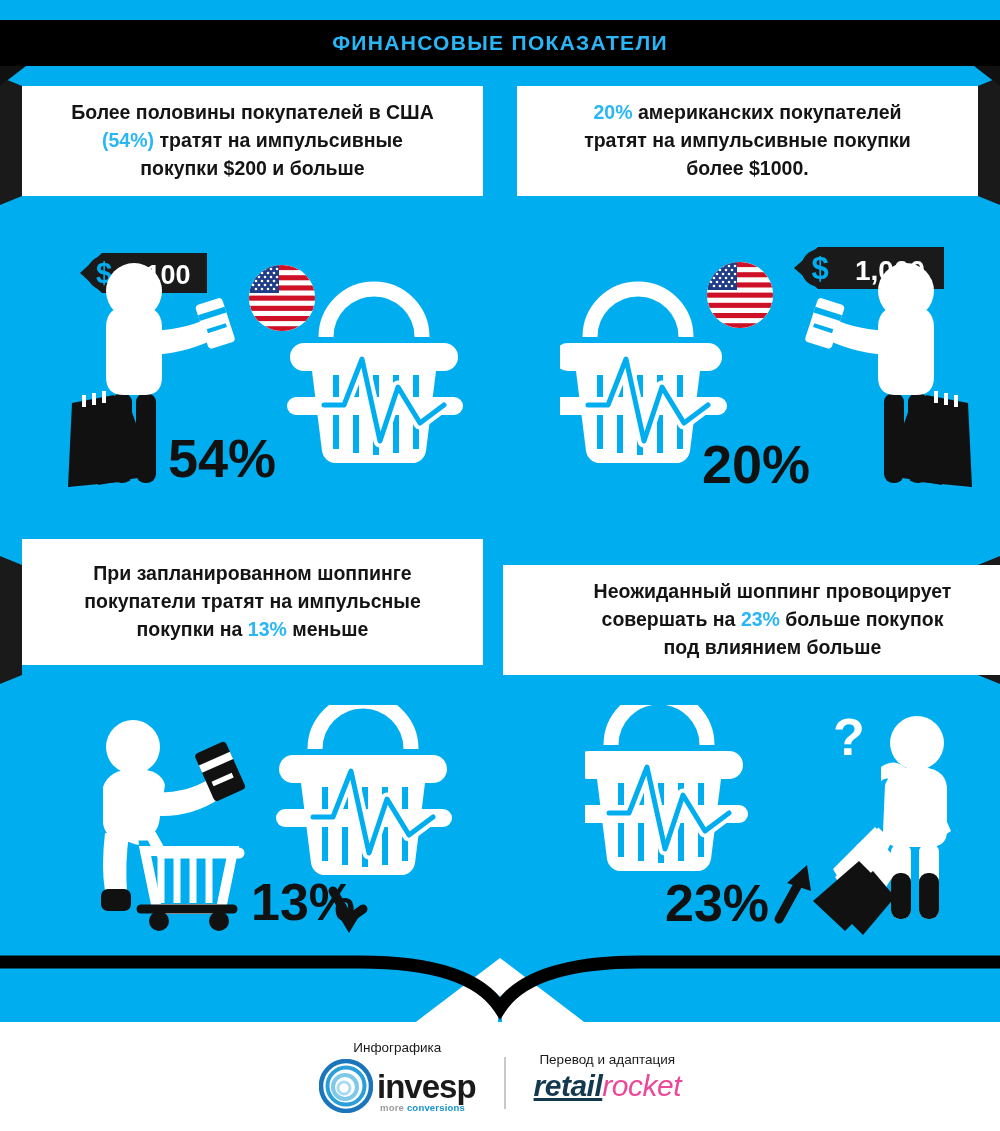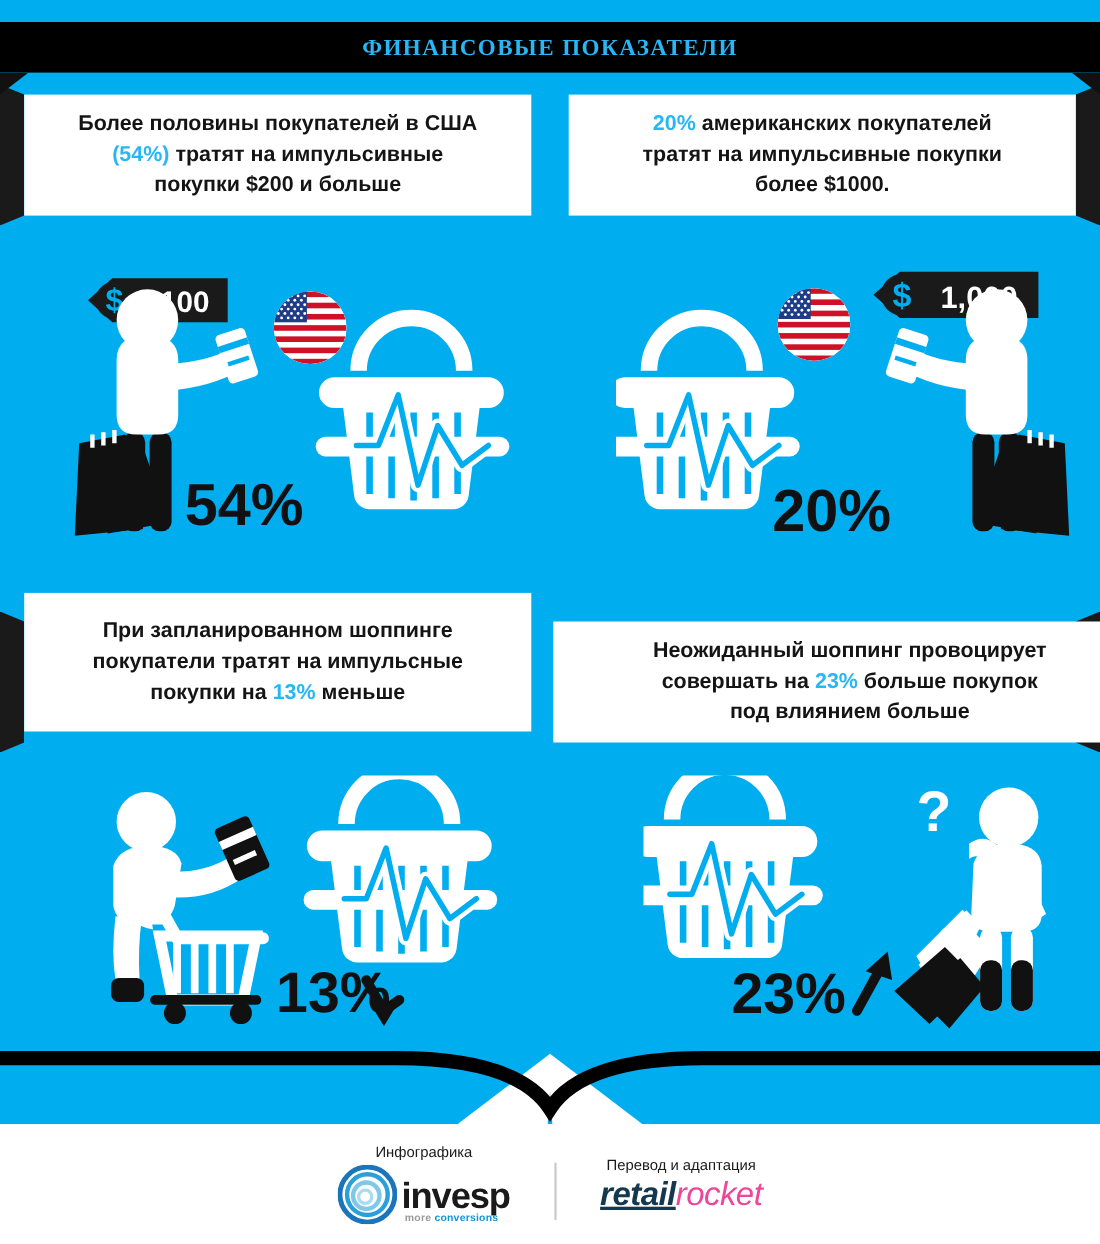--- a/index.html
+++ b/index.html
@@ -25,21 +25,20 @@
   }
   .hdr-title {
     position: absolute; left: 0; top: 20px;
     width: 1000px; height: 46px;
     display: flex; align-items: center; justify-content: center;
     color: #29B6F6;
     font-size: 21px; font-weight: bold;
     letter-spacing: 1.3px;
     z-index: 6;
     white-space: nowrap;
-    font-family: Liberation Serif, serif;
   }
   .hdr-tail-l {
     position: absolute; left: 0; top: 66px;
     width: 26px; height: 20px;
     background: #111;
     clip-path: polygon(0 0, 100% 0, 0 100%);
     z-index: 6;
   }
   .hdr-tail-r {
     position: absolute; right: 0; top: 66px;
@@ -98,21 +97,21 @@
   .footer {
     position: absolute; left: 0; top: 1022px;
     width: 1000px; height: 109px;
     background: #ffffff;
     z-index: 8;
   }
   .footer-inner {
     position: relative;
     width: 100%; height: 100%;
     display: flex; align-items: center; justify-content: center;
-    gap: 14px;
+    gap: 2px;
   }
   .f-col { display: flex; flex-direction: column; align-items: center; }
   .f-cap {
     font-size: 13.5px; color: #1a1a1a;
     font-family: "Liberation Sans", sans-serif;
     margin-bottom: 4px;
   }
   .f-sep {
     width: 2px; height: 52px; background: #c9c9c9;
     margin: 12px 26px 0 26px;

